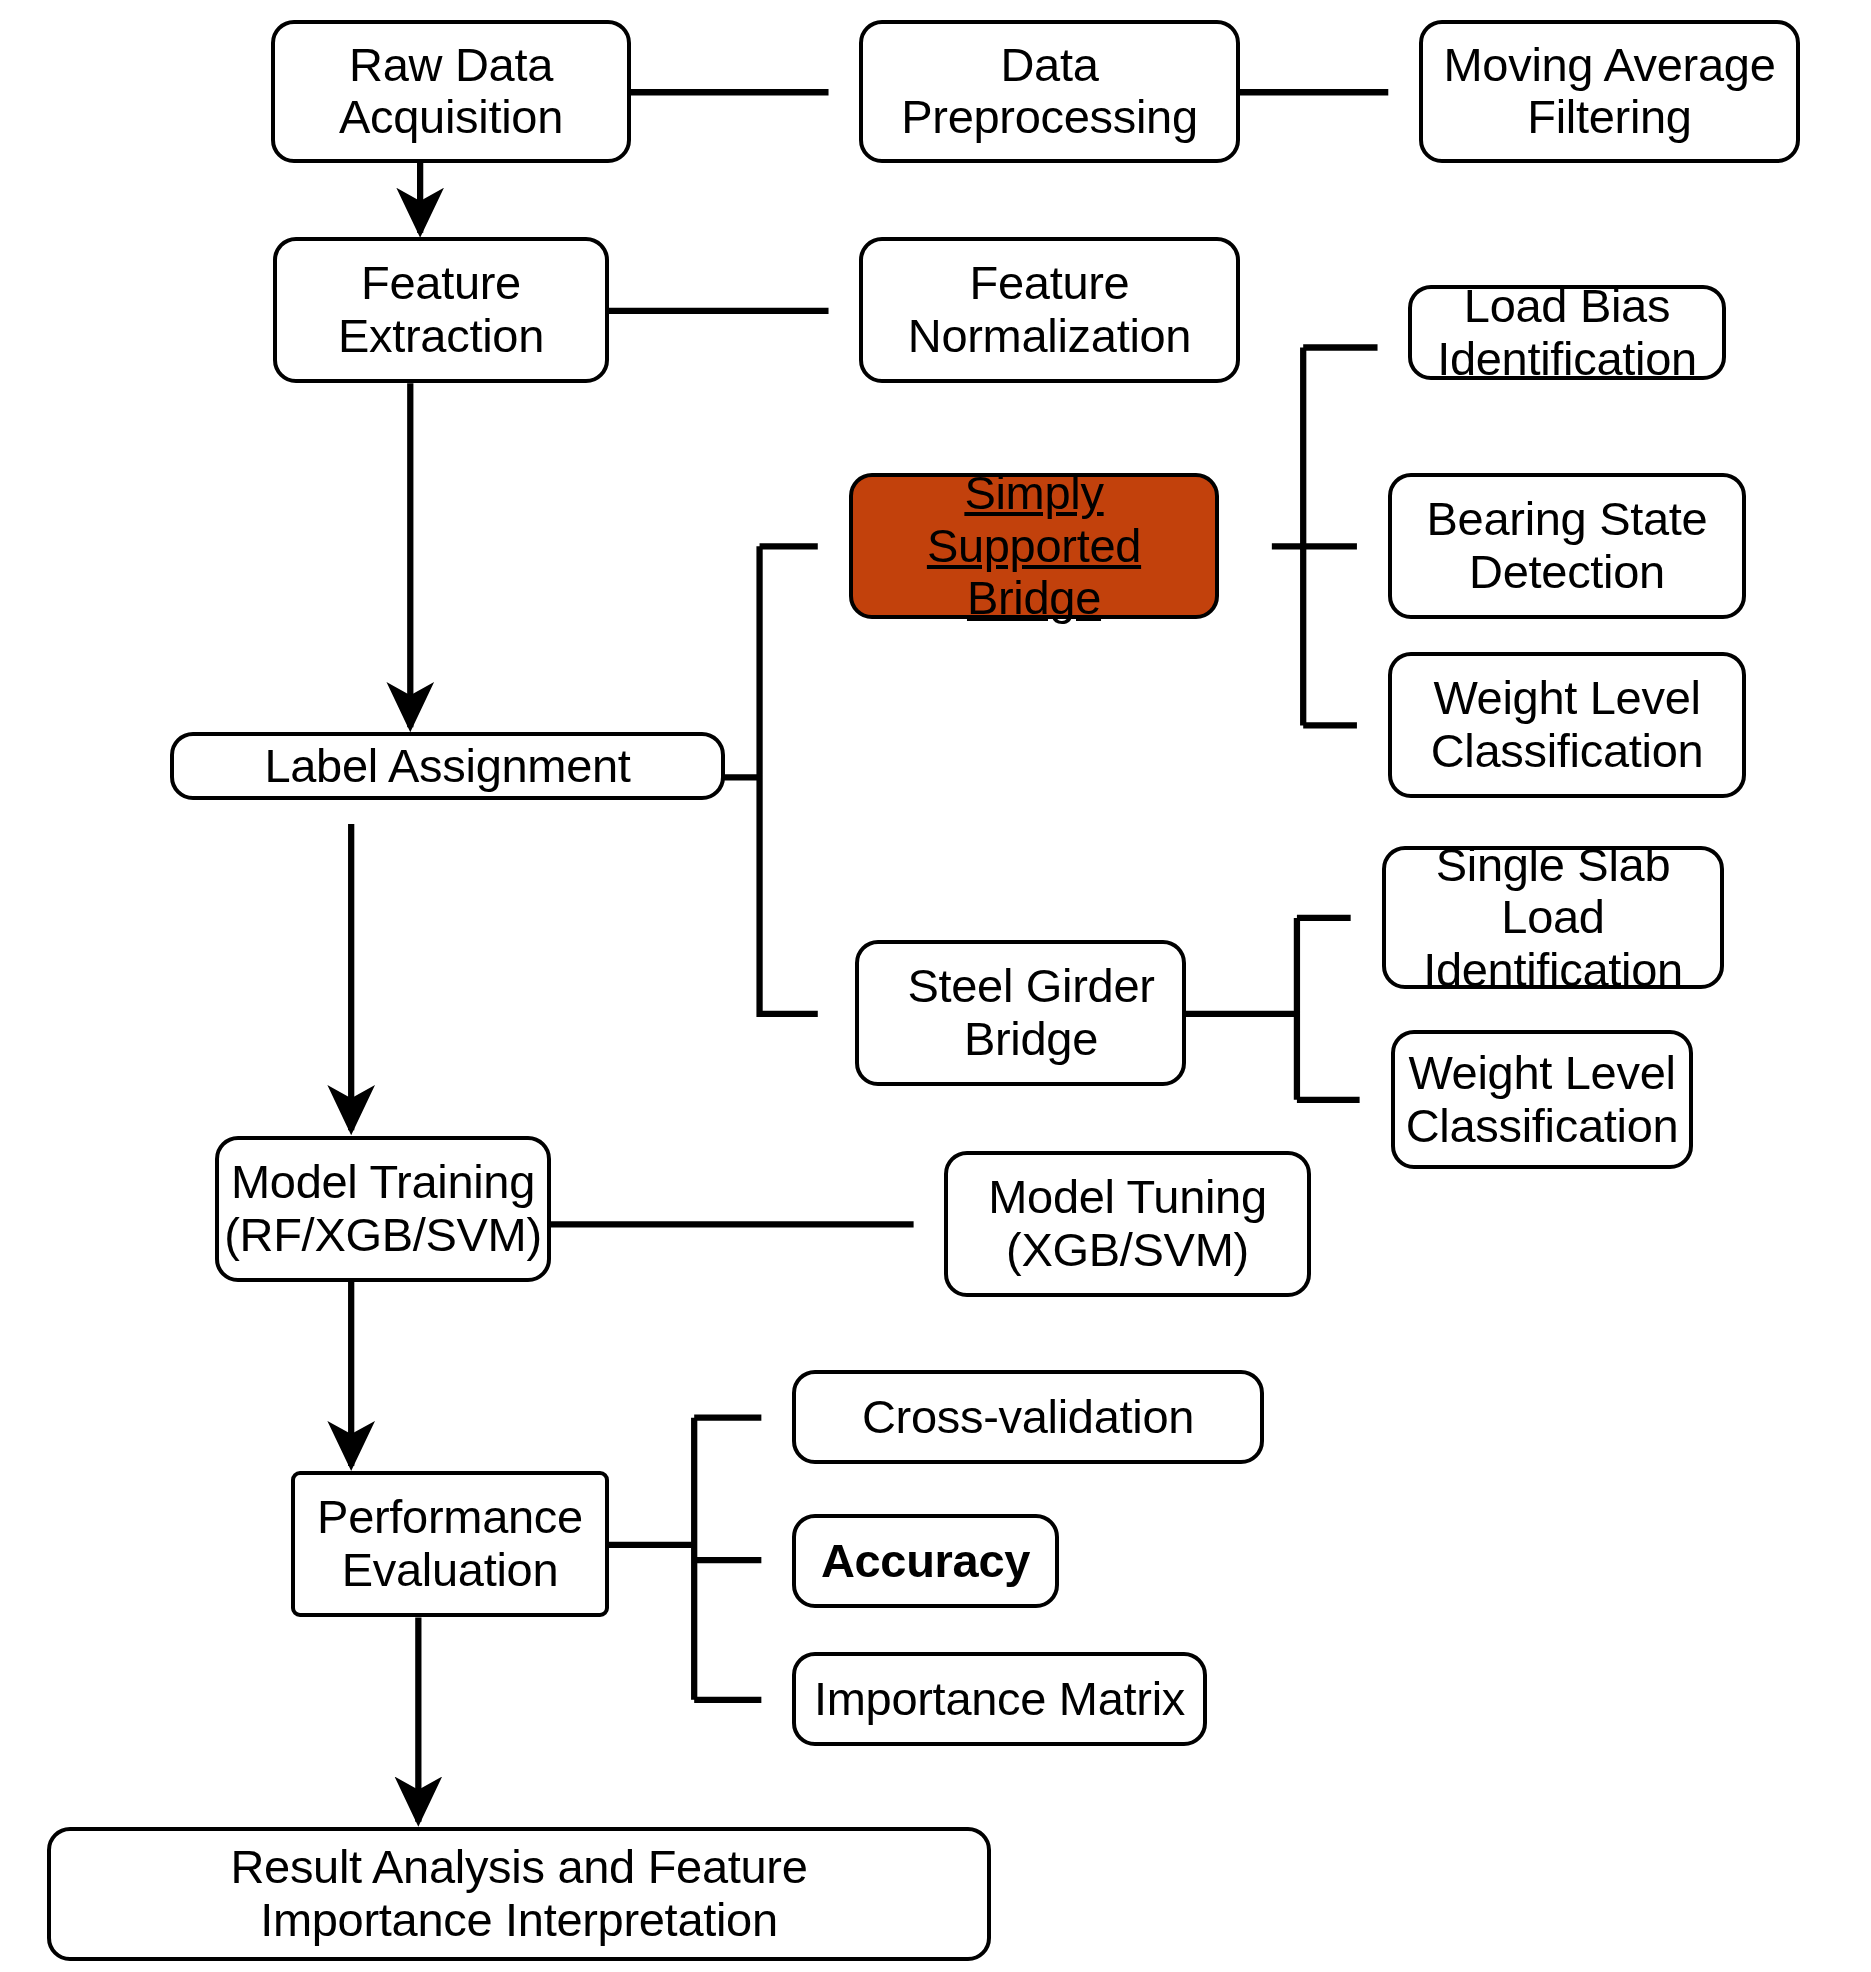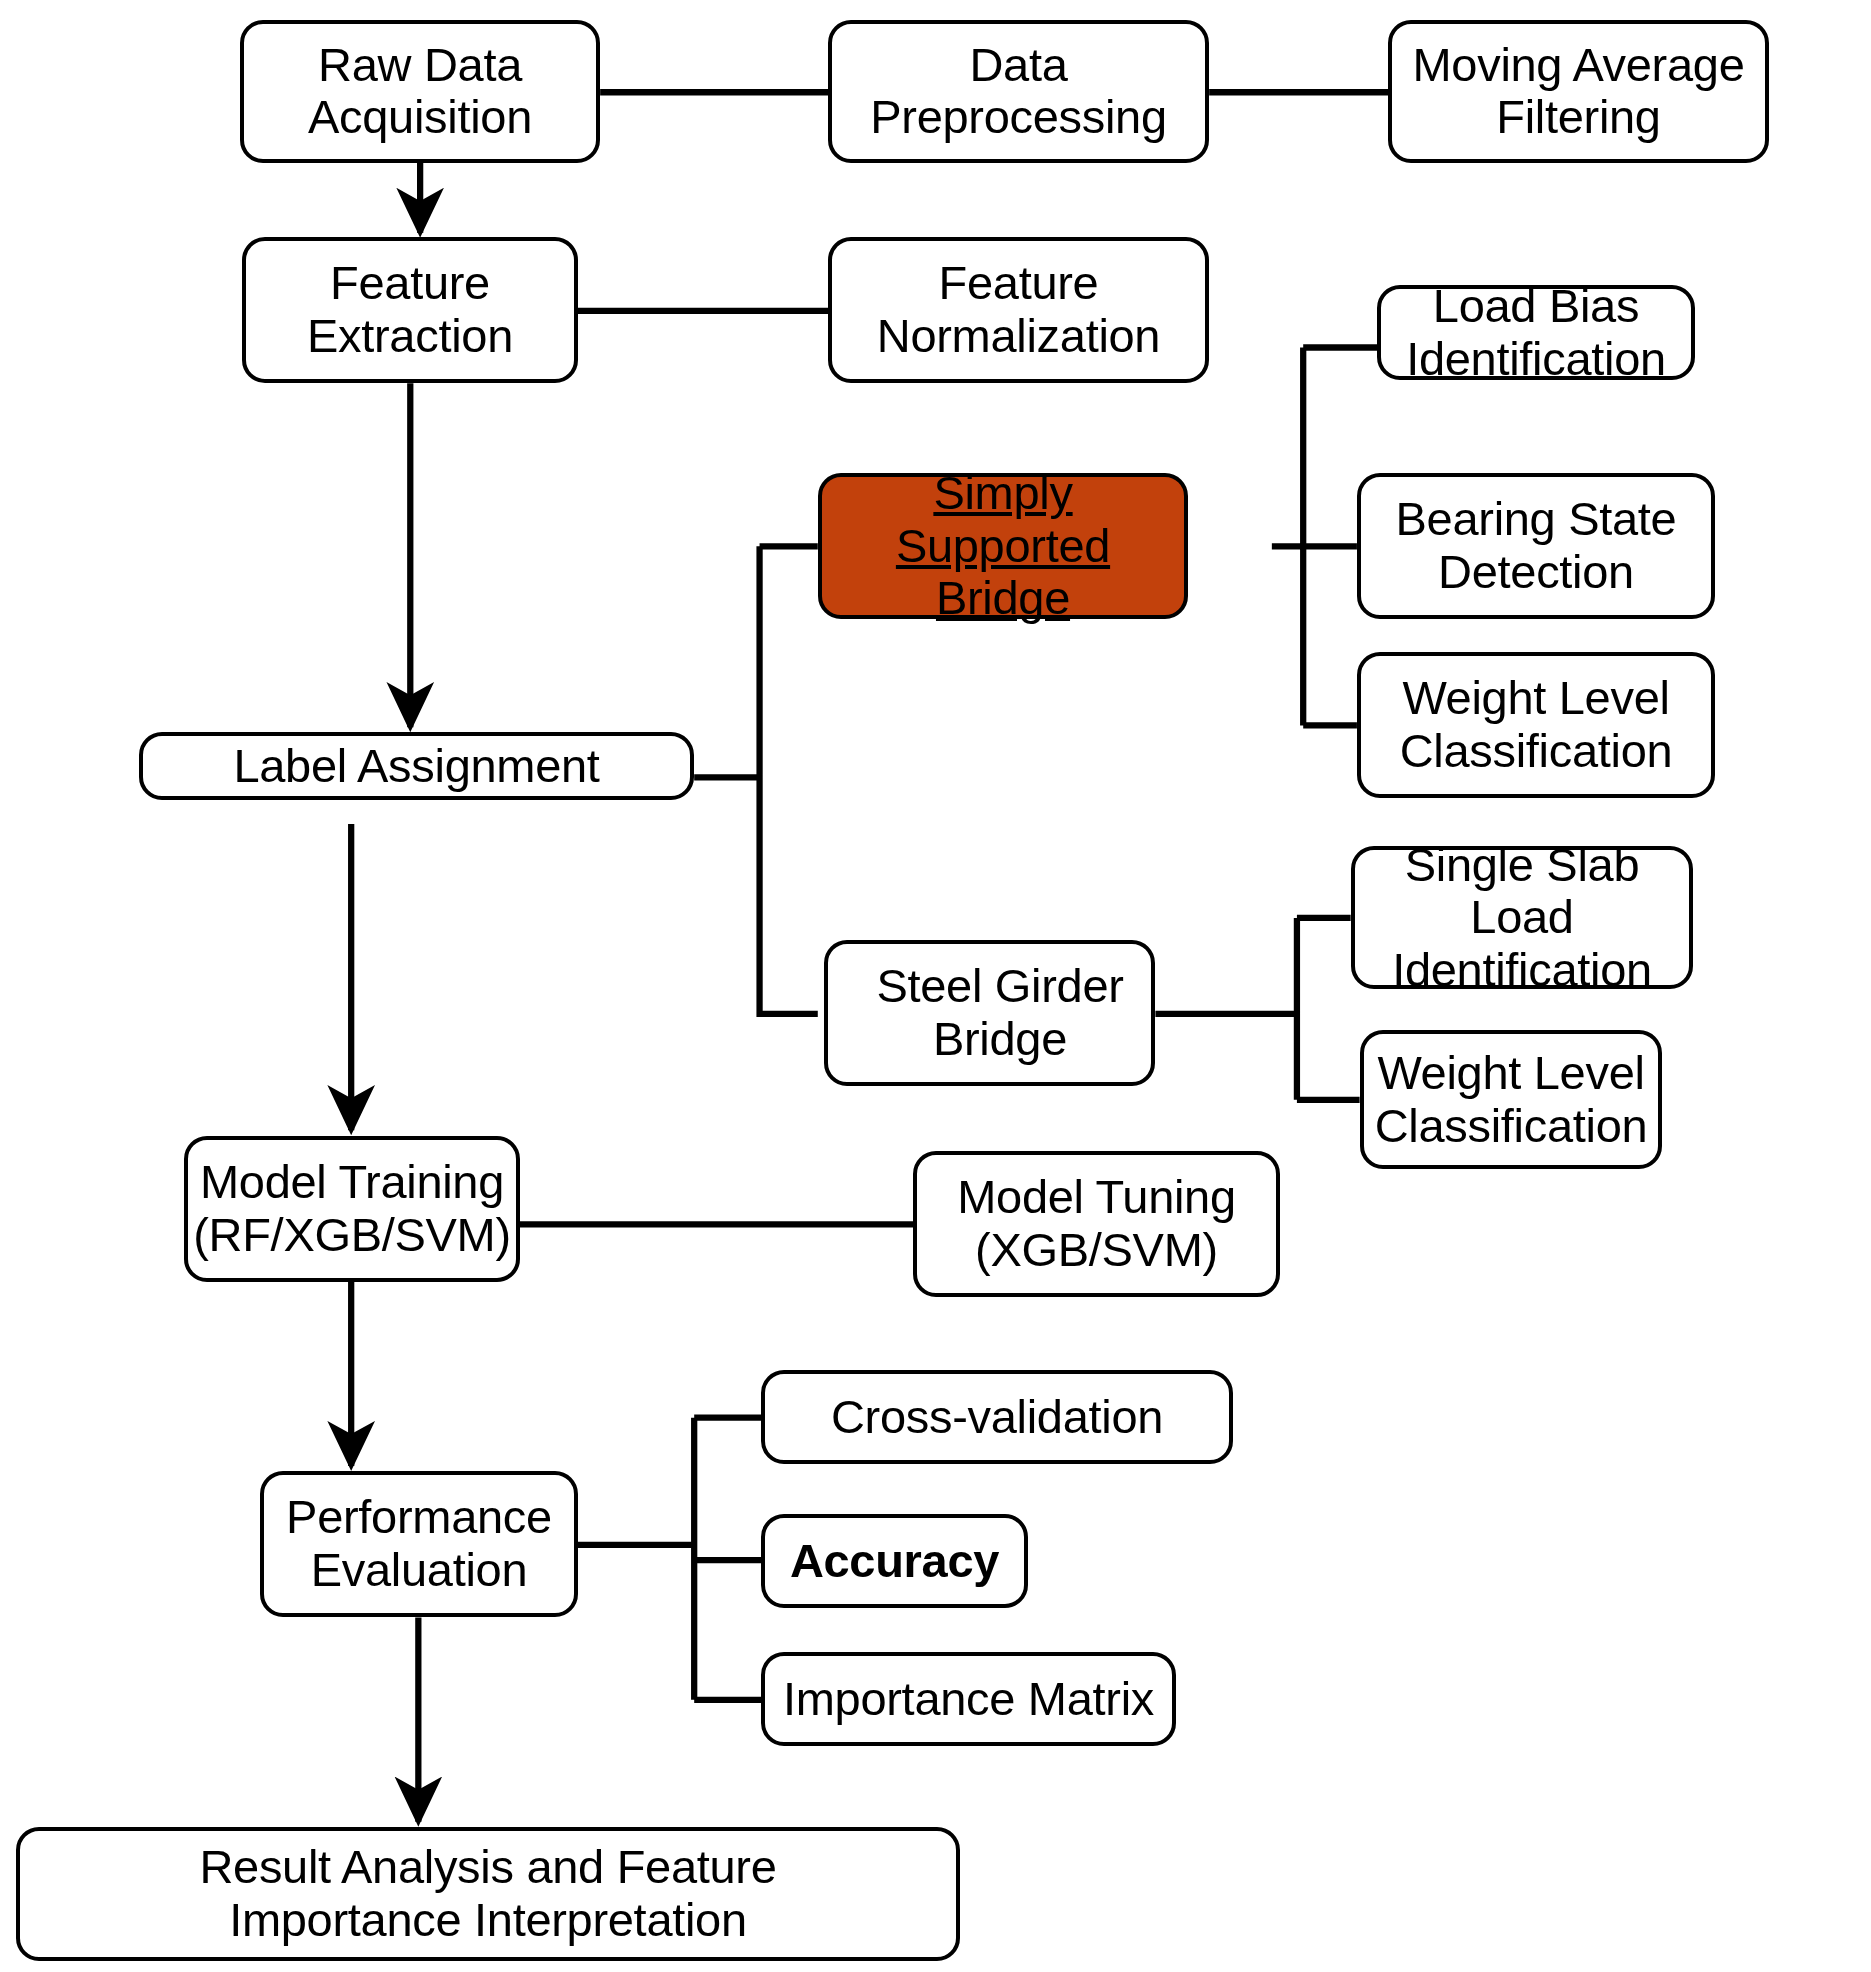--- a/index.html
+++ b/index.html
@@ -31,20 +31,21 @@
     border-radius: 23px;
     display: flex;
     align-items: center;
     justify-content: center;
     text-align: center;
     color: #000000;
     line-height: 1.12;
     font-size: 47px;
     letter-spacing: -0.3px;
     z-index: 2;
+    margin-left: 31px;
   }
   .node .lbl {
     display: block;
     padding: 0 9px;
     white-space: pre-line;
   }
 </style>
 </head>
 <body>
 
@@ -136,21 +137,21 @@
         <span class="lbl">Model Training
 (RF/XGB/SVM)</span>
       </div>
       <div class="node" style="left: 913px; top: 1151px; width: 367px; height: 146px; border-color: rgb(0, 0, 0); background: rgb(255, 255, 255); color: rgb(0, 0, 0);">
         <span class="lbl">Model Tuning
 (XGB/SVM)</span>
       </div>
       <div class="node" style="left: 761px; top: 1370px; width: 472px; height: 94px; border-color: rgb(0, 0, 0); background: rgb(255, 255, 255); color: rgb(0, 0, 0);">
         <span class="lbl">Cross-validation</span>
       </div>
-      <div class="node" style="left: 260px; top: 1471px; width: 318px; height: 146px; border-color: rgb(0, 0, 0); background: rgb(255, 255, 255); color: rgb(0, 0, 0);">
+      <div class="node" style="left: 260px; top: 1471px; width: 318px; height: 146px; border-color: rgb(0, 0, 0); background: rgb(255, 255, 255); color: rgb(0, 0, 0); border-radius: 9px;">
         <span class="lbl">Performance
 Evaluation</span>
       </div>
       <div class="node" style="left: 761px; top: 1514px; width: 267px; height: 94px; border-color: rgb(0, 0, 0); background: rgb(255, 255, 255); color: rgb(0, 0, 0); font-weight: bold;">
         <span class="lbl">Accuracy</span>
       </div>
       <div class="node" style="left: 761px; top: 1652px; width: 415px; height: 94px; border-color: rgb(0, 0, 0); background: rgb(255, 255, 255); color: rgb(0, 0, 0);">
         <span class="lbl">Importance Matrix</span>
       </div>
       <div class="node" style="left: 16px; top: 1827px; width: 944px; height: 134px; border-color: rgb(0, 0, 0); background: rgb(255, 255, 255); color: rgb(0, 0, 0);">

